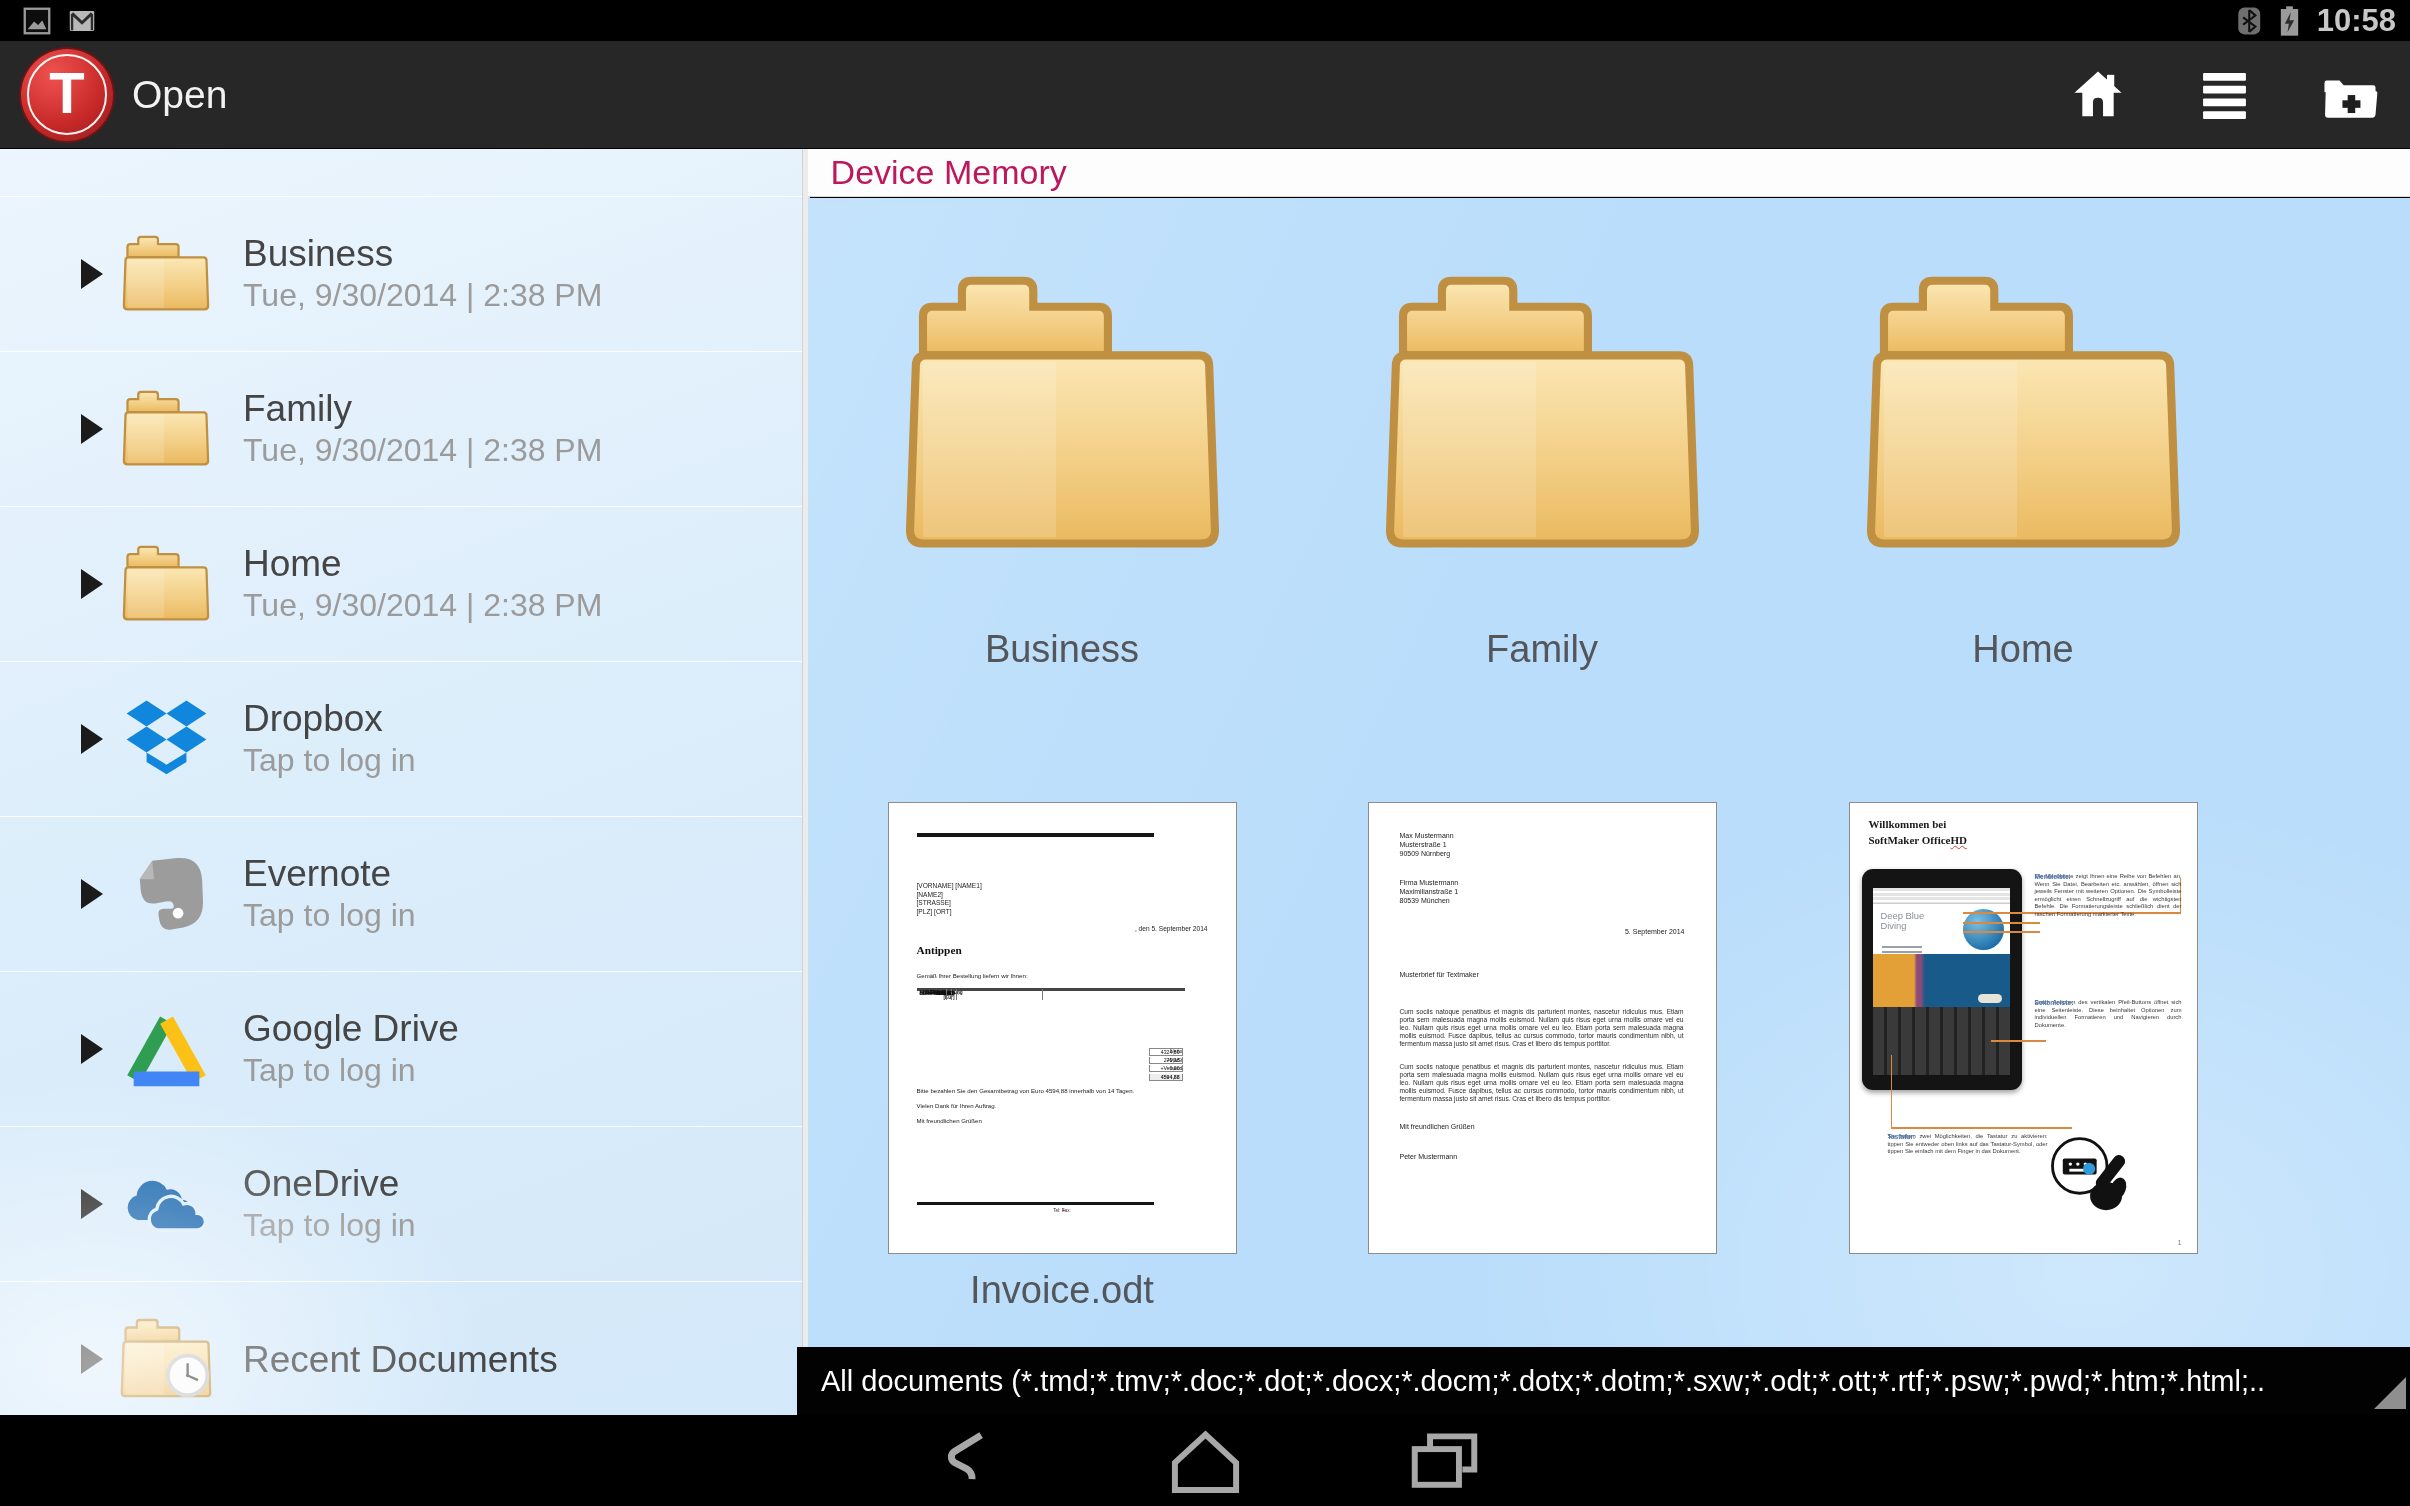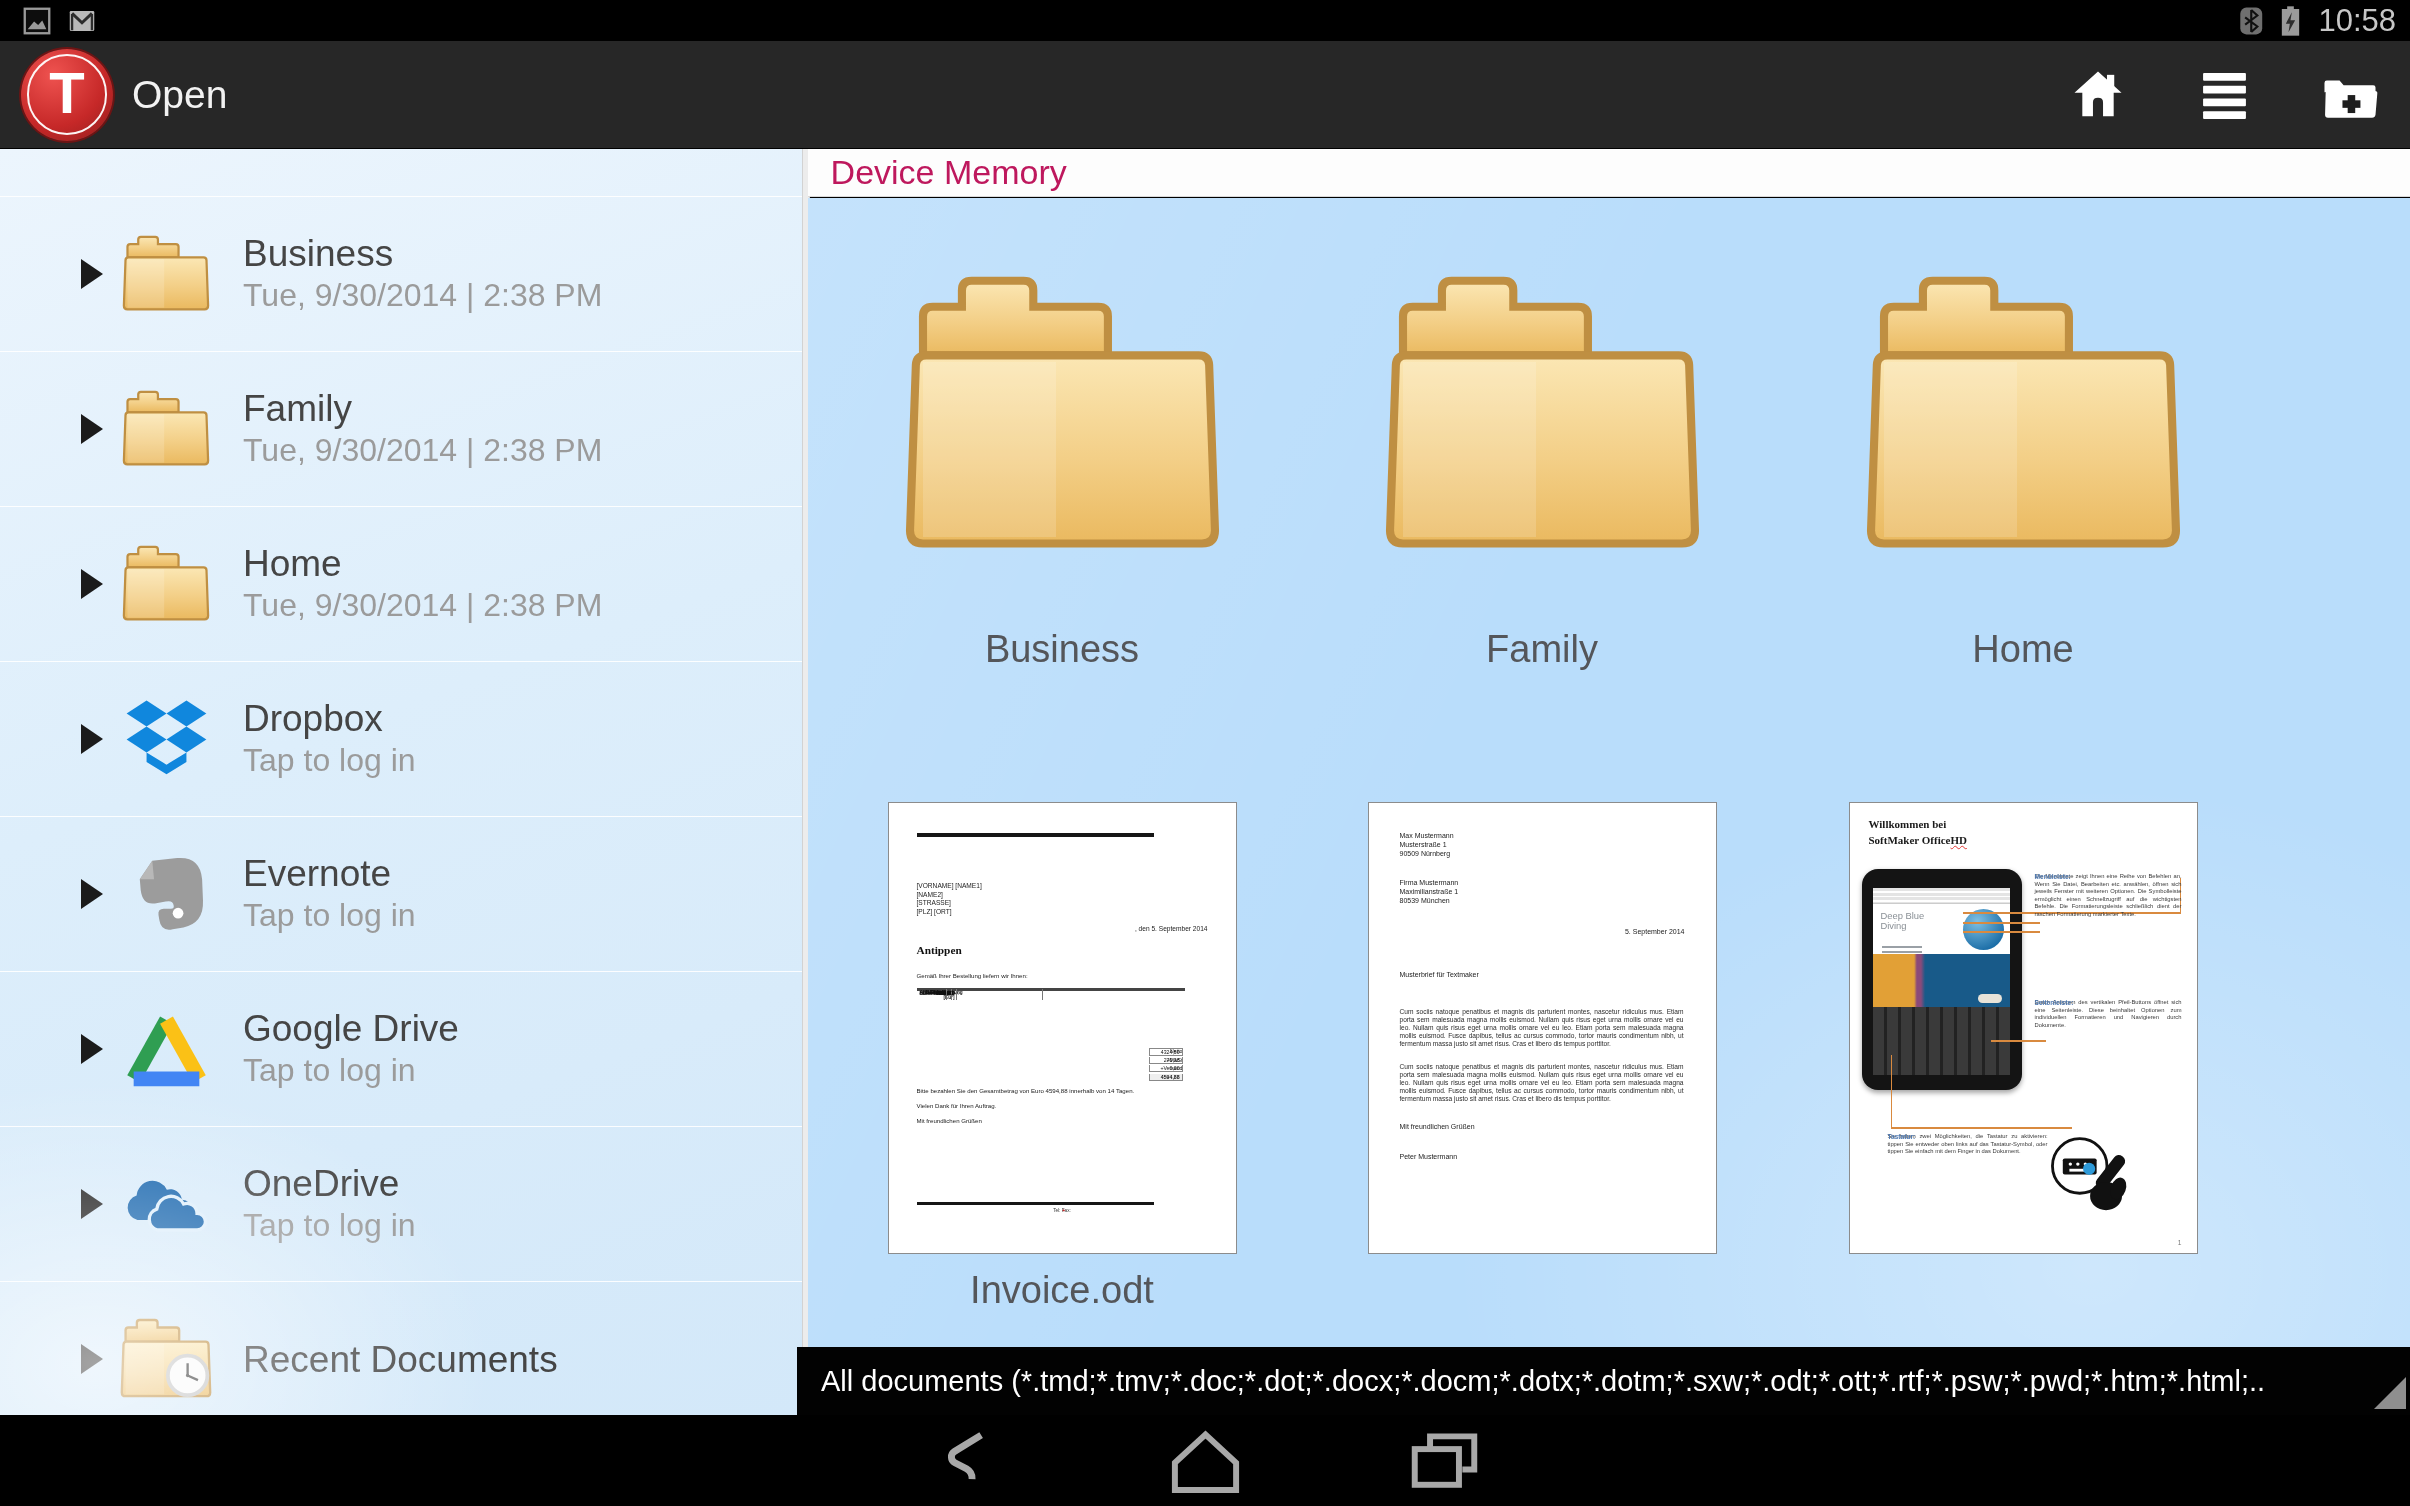--- a/index.html
+++ b/index.html
@@ -4,21 +4,21 @@
 <style>
   html,body{margin:0;padding:0;background:#000;}
   .screen{position:relative;width:2411px;height:1507px;overflow:hidden;
           font-family:"Liberation Sans","DejaVu Sans",sans-serif;}
 
   
   .status-bar{position:absolute;left:0;top:0;width:2411px;height:41px;background:#000;
               display:flex;align-items:center;}
   .sb-left{display:flex;align-items:center;gap:17px;margin-left:22.6px;}
   .sb-right{margin-left:auto;display:flex;align-items:center;gap:17px;margin-right:15px;}
-  .sb-time{color:#c7c7c7;font-size:31px;}
+  .sb-time{color:#c7c7c7;font-size:31px;font-weight:bold;}
 
   
   .action-bar{position:absolute;left:0;top:41px;width:2411px;height:107px;background:#272727;
               display:flex;align-items:center;}
   .app-logo{width:92px;height:92px;border-radius:50%;margin-left:21px;position:relative;flex:none;
             background:radial-gradient(circle at 35% 28%,#ef5350,#c62828 58%,#8e1c1c 100%);
             box-shadow:0 0 0 1.9px #6d1414;}
   .app-logo::before{content:"";position:absolute;inset:5.6px;border:2.8px solid rgba(255,255,255,.95);border-radius:50%;}
   .app-logo span{position:absolute;inset:0;display:flex;align-items:center;justify-content:center;
                  color:#fff;font-size:58px;font-weight:700;padding-bottom:3.8px;}
@@ -104,21 +104,21 @@
   .l-subj{left:31px;top:168px;font-size:7px;color:#222;}
   .l-para{left:31px;width:284px;font-size:6.6px;line-height:8px;color:#2b2b2b;text-align:justify;}
   .l-p1{top:205px;} .l-p2{top:260px;}
   .l-close{left:31px;top:320px;font-size:7px;color:#222;}
   .l-sign{left:31px;top:350px;font-size:7px;color:#222;}
 
   
   .w-title{left:19px;top:13px;font-family:"Liberation Serif","DejaVu Serif",serif;
            font-weight:700;font-size:11px;line-height:16px;color:#1a1a1a;}
   .w-title i{font-style:normal;text-decoration:underline wavy #e53935 0.9px;}
-  .w-tablet{left:12.2px;top:66px;width:160px;height:221px;background:#141414;border-radius:16px;
+  .w-tablet{left:12.2px;top:66px;width:160px;height:221px;background:#141414;border-radius:11px;
             box-shadow:0 2.8px 5.6px rgba(0,0,0,.35);}
   .w-screen{left:11.3px;top:19px;width:137px;height:187px;background:#fff;overflow:hidden;}
   .w-toolbar{left:0;top:0;width:100%;height:15px;
              background:repeating-linear-gradient(#e4e4e4 0 2.8px,#fff 2.8px 4.7px);border-bottom:0.9px solid #ccc;}
   .w-docname{left:7.5px;top:22.6px;width:68px;font-size:9.4px;line-height:10.4px;color:#8a9096;}
   .w-sub{left:9.4px;top:58px;width:40px;height:13px;
          background:repeating-linear-gradient(#9aa0a6 0 1.9px,#fff 1.9px 4.7px);}
   .w-circle{right:5.6px;top:21px;width:41px;height:41px;border-radius:50%;
             background:radial-gradient(circle at 35% 30%,#7fc0e3,#1d6fa8 75%);}
   .w-photo{left:0;bottom:68px;width:100%;height:53px;

